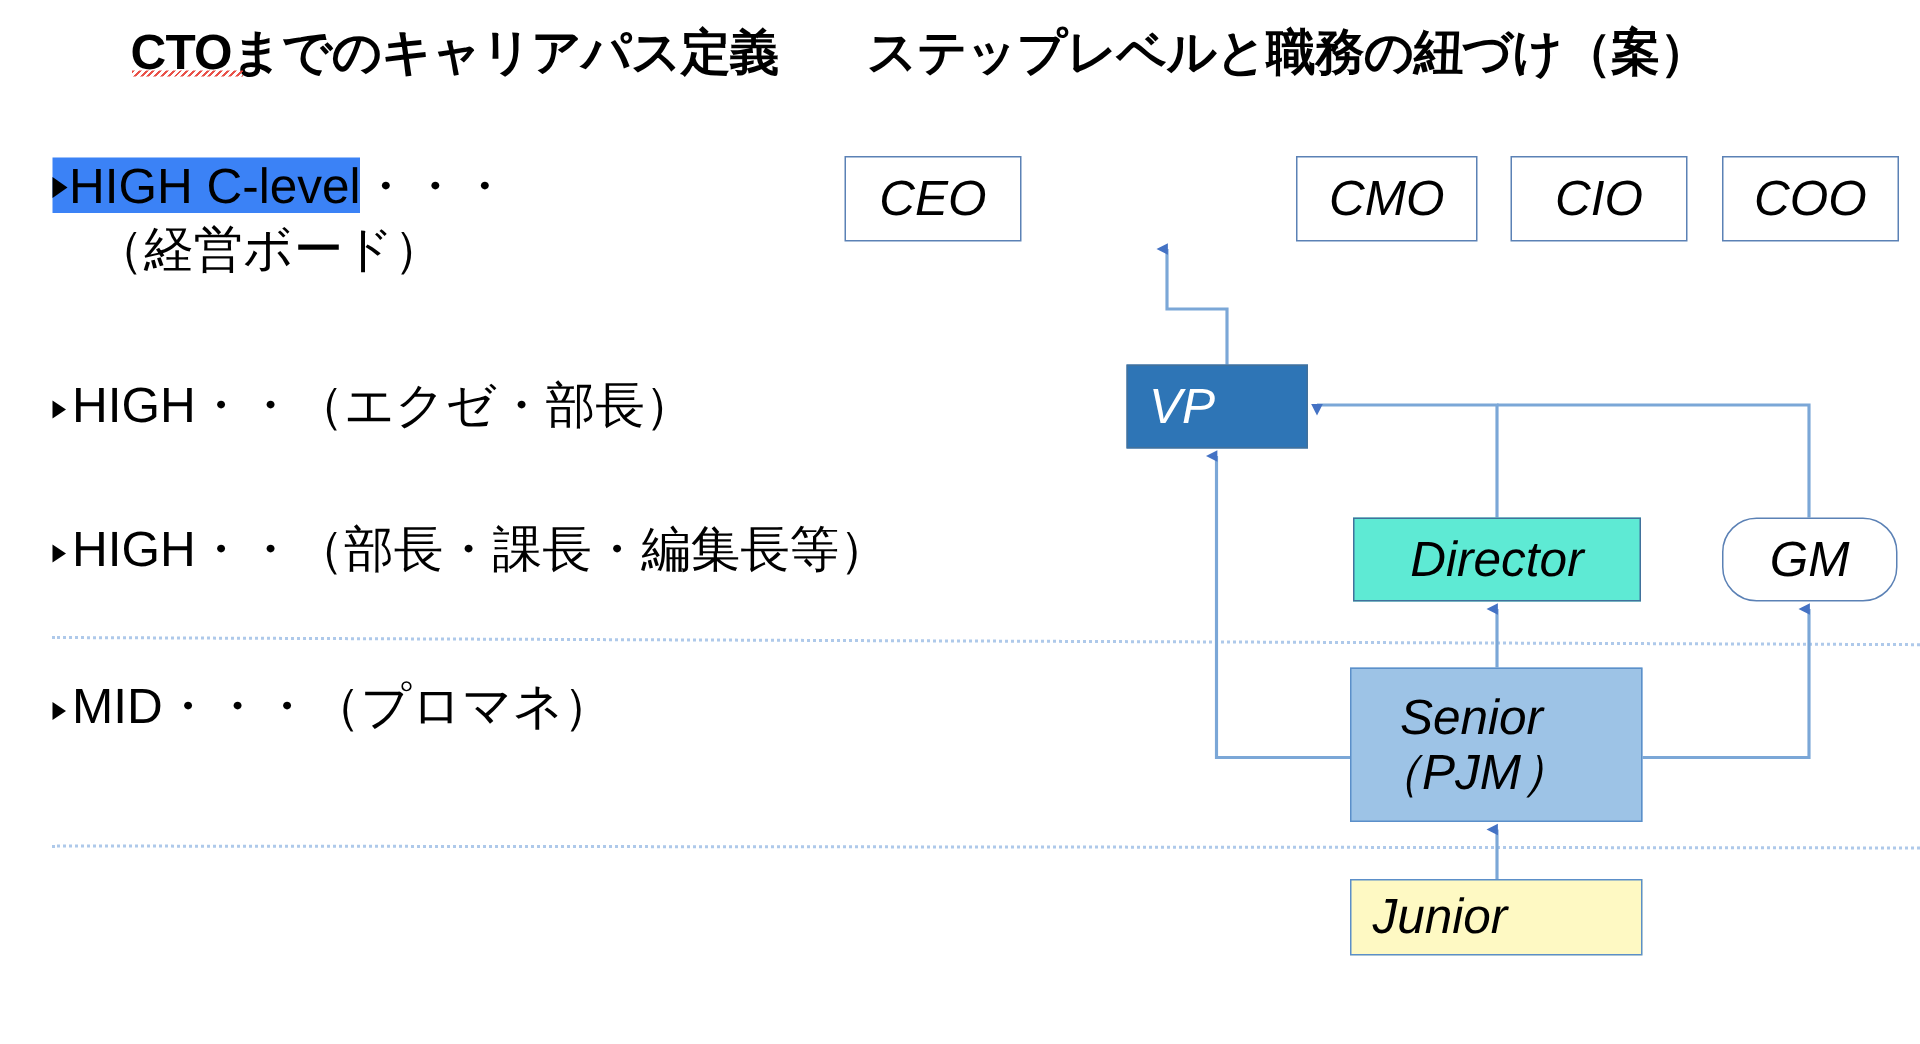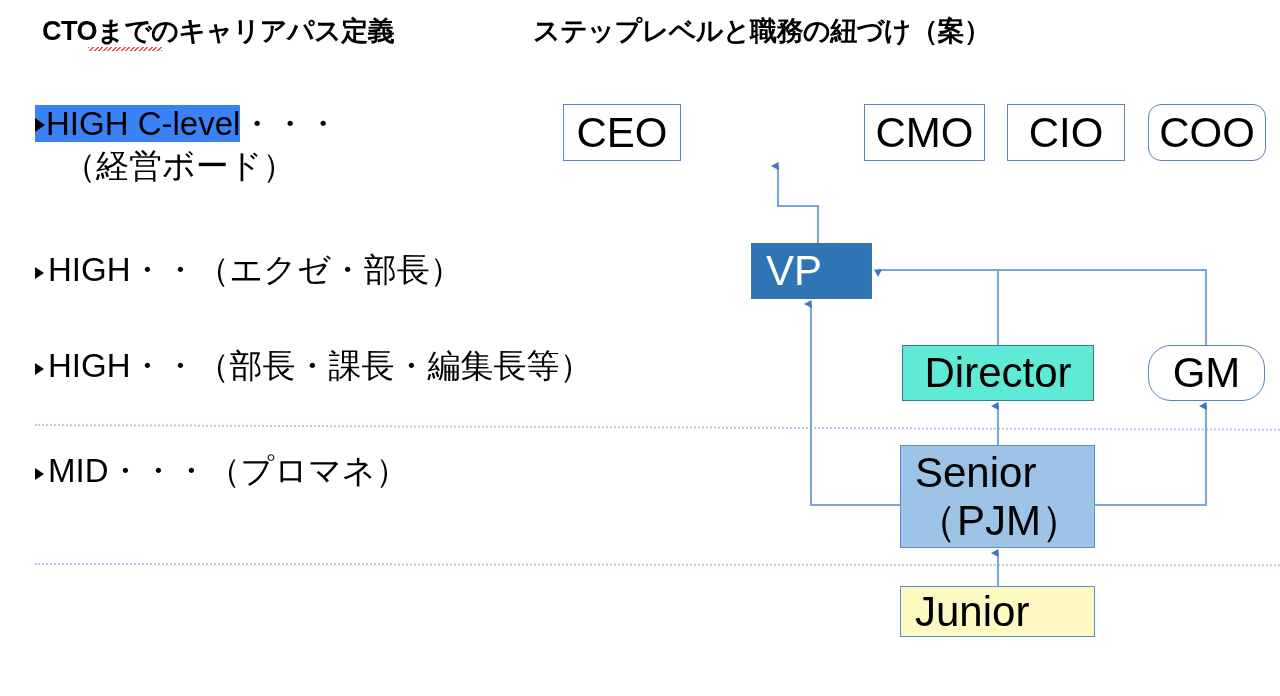--- a/index.html
+++ b/index.html
@@ -14,24 +14,25 @@
   }
   #slide{
     position:absolute;left:0;top:0;width:1280px;height:696px;
     background:#ffffff;
   }
 
   
   .heading{
     position:absolute;
     font-weight:bold;
-    font-size:27px;
+    font-size:33px;
     letter-spacing:-0.5px;
     white-space:nowrap;
     line-height:1;
+    margin-left:45px;
   }
   #heading-main{left:42px;top:18px;}
   #heading-sub{left:533px;top:18px;}
   
   #spell-squiggle{
     position:absolute;left:88px;top:47px;width:74px;height:4px;
     background:
       repeating-linear-gradient(135deg,#e8483f 0 1.4px,rgba(255,255,255,0) 1.4px 3.2px);
     opacity:.95;
   }
@@ -73,37 +74,39 @@
   #divider-1{left:35px;top:424px;width:1245px;transform:rotate(0.22deg);transform-origin:left center;}
   #divider-2{left:35px;top:563px;width:1245px;transform:rotate(0.06deg);transform-origin:left center;}
 
   
   .box{
     position:absolute;
     box-sizing:border-box;
     display:flex;
     align-items:center;
     justify-content:center;
-    font-size:42px;
+    font-size:33px;
     line-height:1.12;
+    text-align:center;
     white-space:pre-line;
+    font-style:italic;
   }
   .box.outline{background:#ffffff;border:1.3px solid #5b81b5;color:#000;}
   .box.navy{background:#1f4e79;border:1.3px solid #1f4e79;color:#ffffff;}
   .box.blue{background:#2e75b6;border:1.3px solid #41719c;color:#ffffff;}
   .box.blue-dark-text{background:#5eead4;border:1.3px solid #41719c;color:#000000;}
   .box.lightblue{background:#9dc3e6;border:1.3px solid #5b8fc9;color:#000000;}
   .box.paleblue{background:#fef9c3;border:1.3px solid #5b8fc9;color:#000000;}
   .box.leftalign{justify-content:flex-start;padding-left:14px;}
 
   #box-ceo{left:563px;top:104px;width:118px;height:57px;}
   #box-cto{left:718px;top:104px;width:120px;height:57px;}
   #box-cmo{left:864px;top:104px;width:121px;height:57px;}
   #box-cio{left:1007px;top:104px;width:118px;height:57px;}
-  #box-coo{left:1148px;top:104px;width:118px;height:57px;border-radius:13px;}
+  #box-coo{left:1148px;top:104px;width:118px;height:57px;}
   #box-vp{left:751px;top:243px;width:121px;height:56px;}
   #box-director{left:902px;top:345px;width:192px;height:56px;}
   #box-gm{left:1148px;top:345px;width:117px;height:56px;border-radius:23px;}
   #box-senior{left:900px;top:445px;width:195px;height:103px;}
   #box-junior{left:900px;top:586px;width:195px;height:51px;}
 
   
   #connectors{position:absolute;left:0;top:0;width:1280px;height:696px;}
 </style>
 </head>

